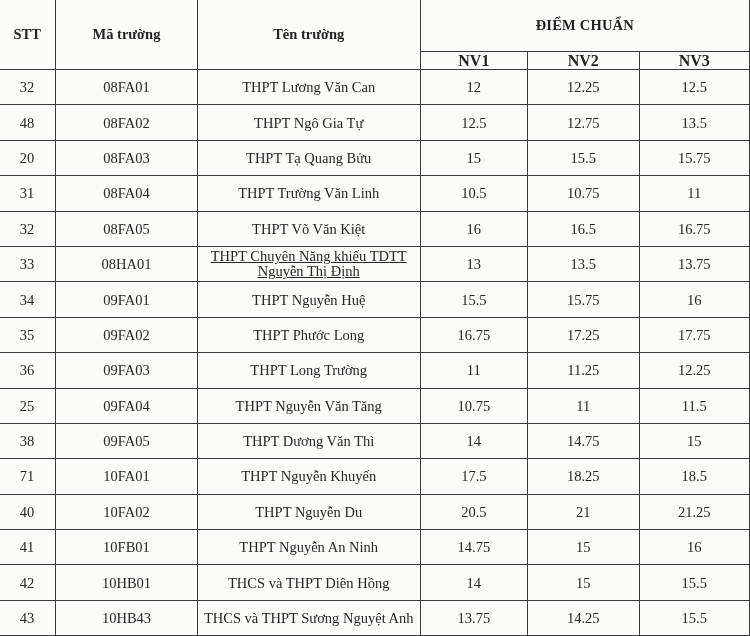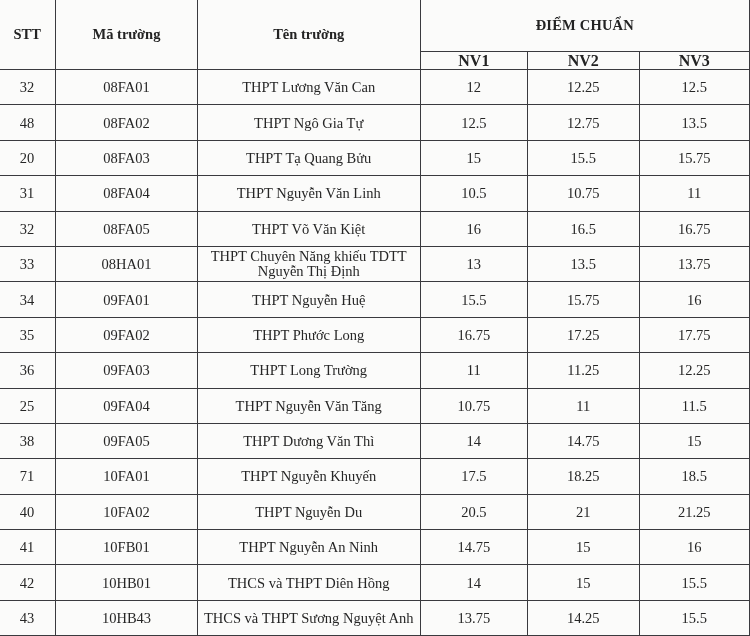--- a/index.html
+++ b/index.html
@@ -42,21 +42,21 @@
   .col-nv2 { width: 111px; }
   .col-nv3 { width: 110px; }
 
   tr.h-top th { height: 52px; }
   tr.h-top th.span2 { height: 70px; }
   tr.h-sub th { height: 17px; font-size: 16px; }
 
   tr.data-row td { height: 34.4px; }
   td.c { text-align: center; }
   td.name { text-align: center; padding-left: 3px; }
-  td.name.two-line { line-height: 15px; }
+  td.name.two-line { line-height: 15px; text-decoration: underline; }
   th.diem { letter-spacing: 0.2px; }
 </style>
 </head>
 <body>
 
 <table class="score-table">
   <colgroup>
     <col class="col-stt">
       <col class="col-ma">
       <col class="col-ten">
@@ -98,21 +98,21 @@
       <td class="c">20</td>
       <td class="c">08FA03</td>
       <td class="name">THPT Tạ Quang Bửu</td>
       <td class="c">15</td>
       <td class="c">15.5</td>
       <td class="c">15.75</td>
     </tr>
     <tr class="data-row">
       <td class="c">31</td>
       <td class="c">08FA04</td>
-      <td class="name">THPT Nguyễn Văn Linh</td>
+      <td class="name">THPT Trường Văn Linh</td>
       <td class="c">10.5</td>
       <td class="c">10.75</td>
       <td class="c">11</td>
     </tr>
     <tr class="data-row">
       <td class="c">32</td>
       <td class="c">08FA05</td>
       <td class="name">THPT Võ Văn Kiệt</td>
       <td class="c">16</td>
       <td class="c">16.5</td>

